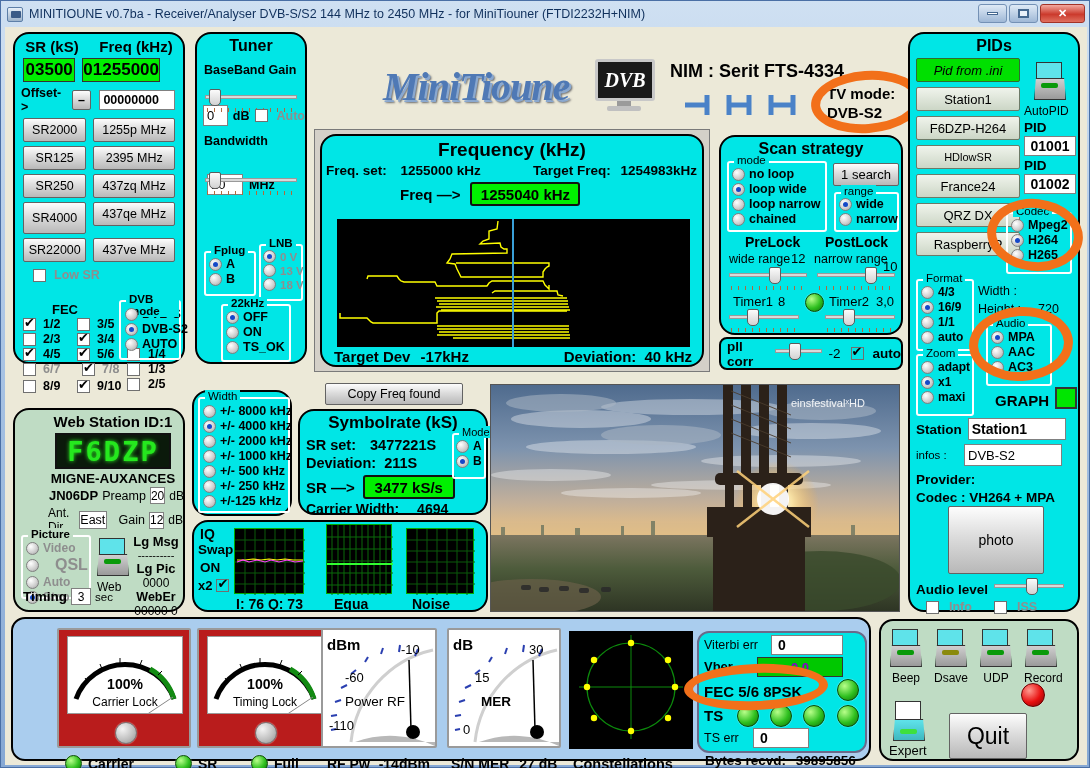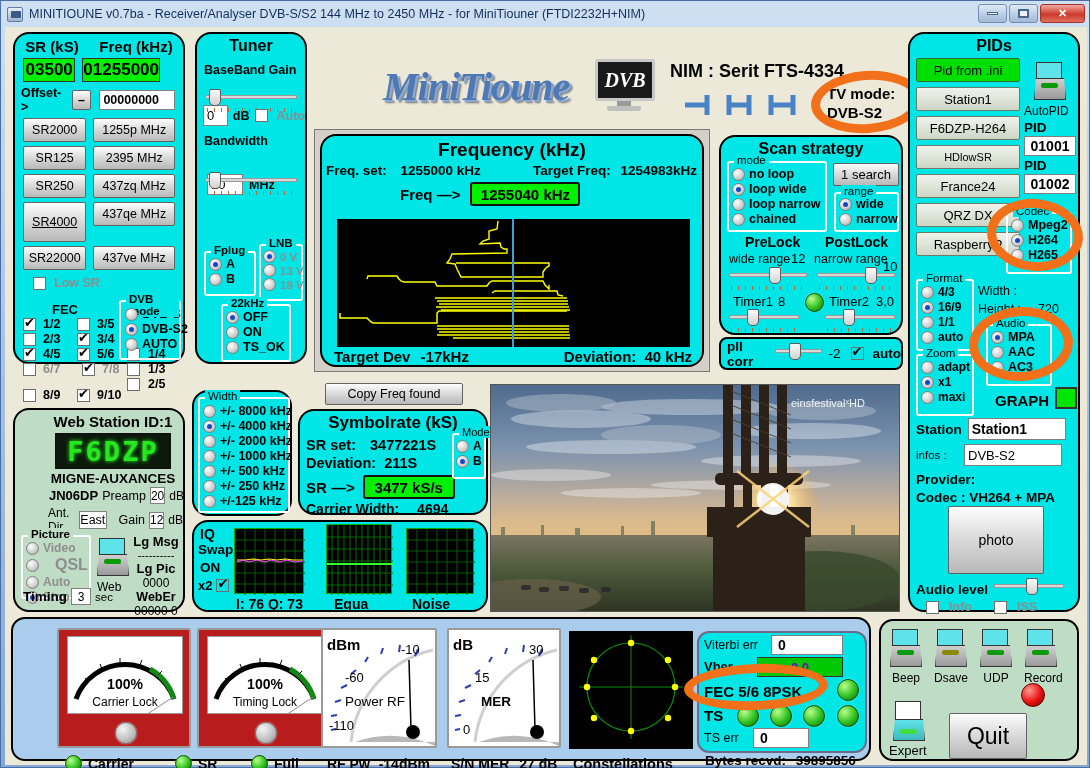--- a/index.html
+++ b/index.html
@@ -82,21 +82,21 @@
   .rlab { font-size:12.5px; font-weight:bold; margin-left:4px; white-space:nowrap;}
   .rrow { display:flex; align-items:center; margin:1px 0;}
   .dim { color:#8e8e8e; }
 
   .btn3d {
     background:linear-gradient(180deg,#fdfdfd,#dcdcdc 45%,#b8b8b8);
     border:1px solid #636363; border-radius:2px;
     text-align:center; font-size:12.5px; color:#000;
     display:flex; align-items:center; justify-content:center;
   }
-  .btn-green { background:#00e000; border:1px solid #2f6d2f; }
+  .btn-green { background:#00e000; border:1px solid #2f6d2f;font-style:italic; }
   .btn-sage { background:linear-gradient(180deg,#f0f4ec,#ccd6c6);
               border:1px solid #6c7a68; }
 
   .tfield { background:#fff; border:1px solid #808080; font-size:13px;
     display:flex; align-items:center; padding-left:3px; color:#000;}
   .greenfield { background:#00f000; border:1px solid #333; font-weight:bold;
     display:flex; align-items:center; justify-content:center; color:#000;}
 
   .slider { position:absolute; }
   .slider .track { position:absolute; left:0; top:6px; width:100%; height:4px;
@@ -189,21 +189,21 @@
           </div>
           <div style="display: flex; gap: 7px; margin-bottom: 4px;">
             <div class="btn3d" style="width: 66px; height: 24px;">SR125</div>
             <div class="btn3d" style="width: 85px; height: 24px;">2395 MHz</div>
           </div>
           <div style="display: flex; gap: 7px; margin-bottom: 4px;">
             <div class="btn3d" style="width: 66px; height: 24px;">SR250</div>
             <div class="btn3d" style="width: 85px; height: 24px;">437zq MHz</div>
           </div>
           <div style="display: flex; gap: 7px; margin-bottom: 4px;">
-            <div class="btn3d" style="width: 66px; height: 40px; text-decoration: underline;">SR4000</div>
+            <div class="btn3d" style="width: 66px; height: 32px;">SR4000</div>
             <div class="btn3d" style="width: 85px; height: 24px;">437qe MHz</div>
           </div>
           <div style="display: flex; gap: 7px; margin-bottom: 4px;">
             <div class="btn3d" style="width: 66px; height: 24px;">SR22000</div>
             <div class="btn3d" style="width: 85px; height: 24px;">437ve MHz</div>
           </div>
         </div>
 
       <div style="display:flex;align-items:center;gap:4px;padding:2px 0 0 18px;">
         <span class="chk"></span>
@@ -235,21 +235,21 @@
           <div style="display: flex; gap: 2px; margin-bottom: 1px;">
             <span style="display: flex; align-items: center; gap: 3px; width: 52px;">
               <span class="chk on"></span>
               <span class="rlab" style="font-size: 12.5px;">4/5</span>
             </span>
             <span style="display: flex; align-items: center; gap: 3px; width: 52px;">
               <span class="chk on"></span>
               <span class="rlab" style="font-size: 12.5px;">5/6</span>
             </span>
           </div>
-          <div style="display: flex; gap: 10px; margin-bottom: 12px;">
+          <div style="display: flex; gap: 10px; margin-bottom: 3px;">
             <span style="display: flex; align-items: center; gap: 3px; width: 52px;">
               <span class="chk"></span>
               <span class="rlab dim" style="font-size: 12.5px;">6/7</span>
             </span>
             <span style="display: flex; align-items: center; gap: 3px; width: 52px;">
               <span class="chk on"></span>
               <span class="rlab dim" style="font-size: 12.5px;">7/8</span>
             </span>
           </div>
           <div style="display: flex; gap: 2px; margin-bottom: 1px;">

